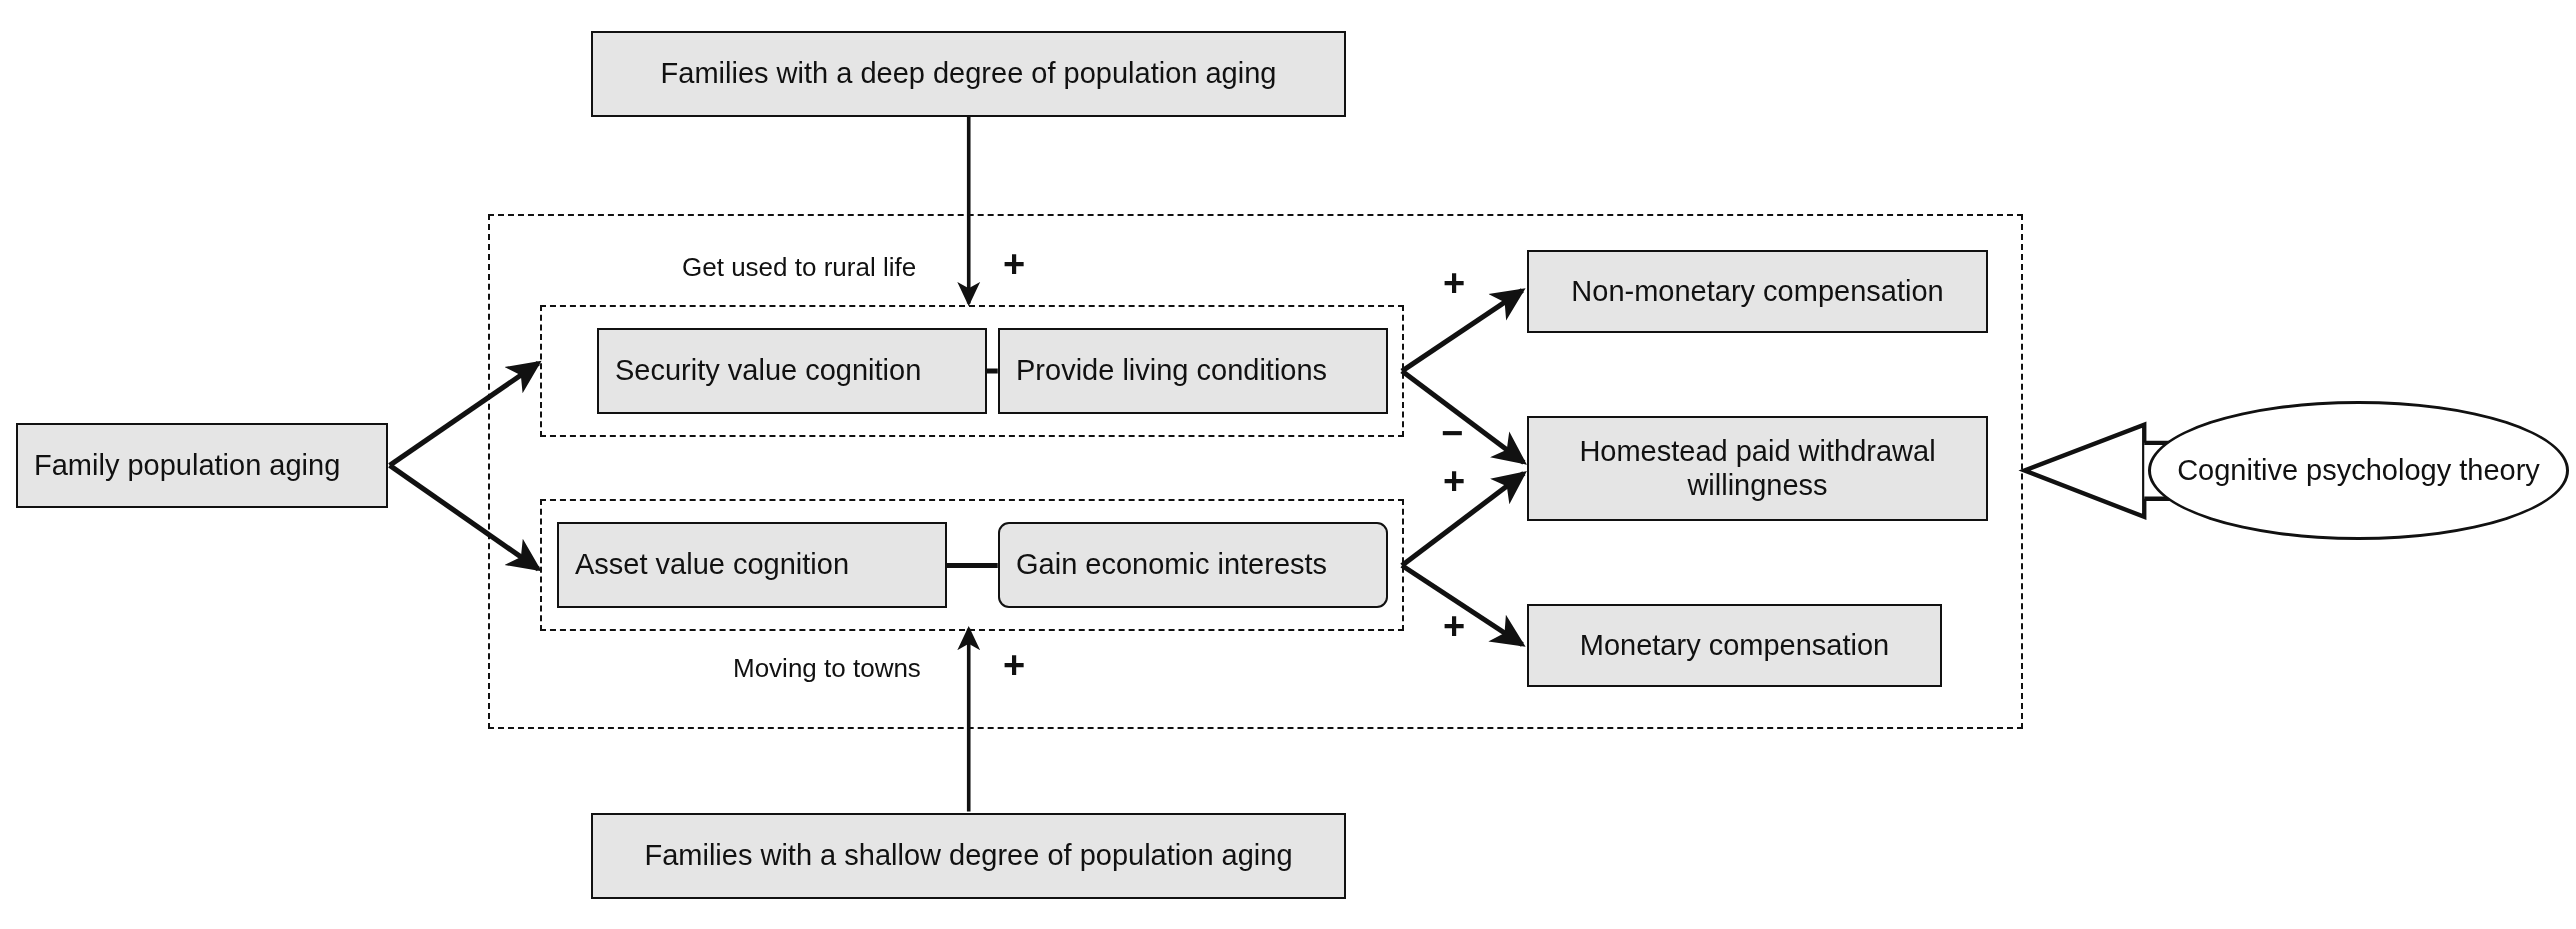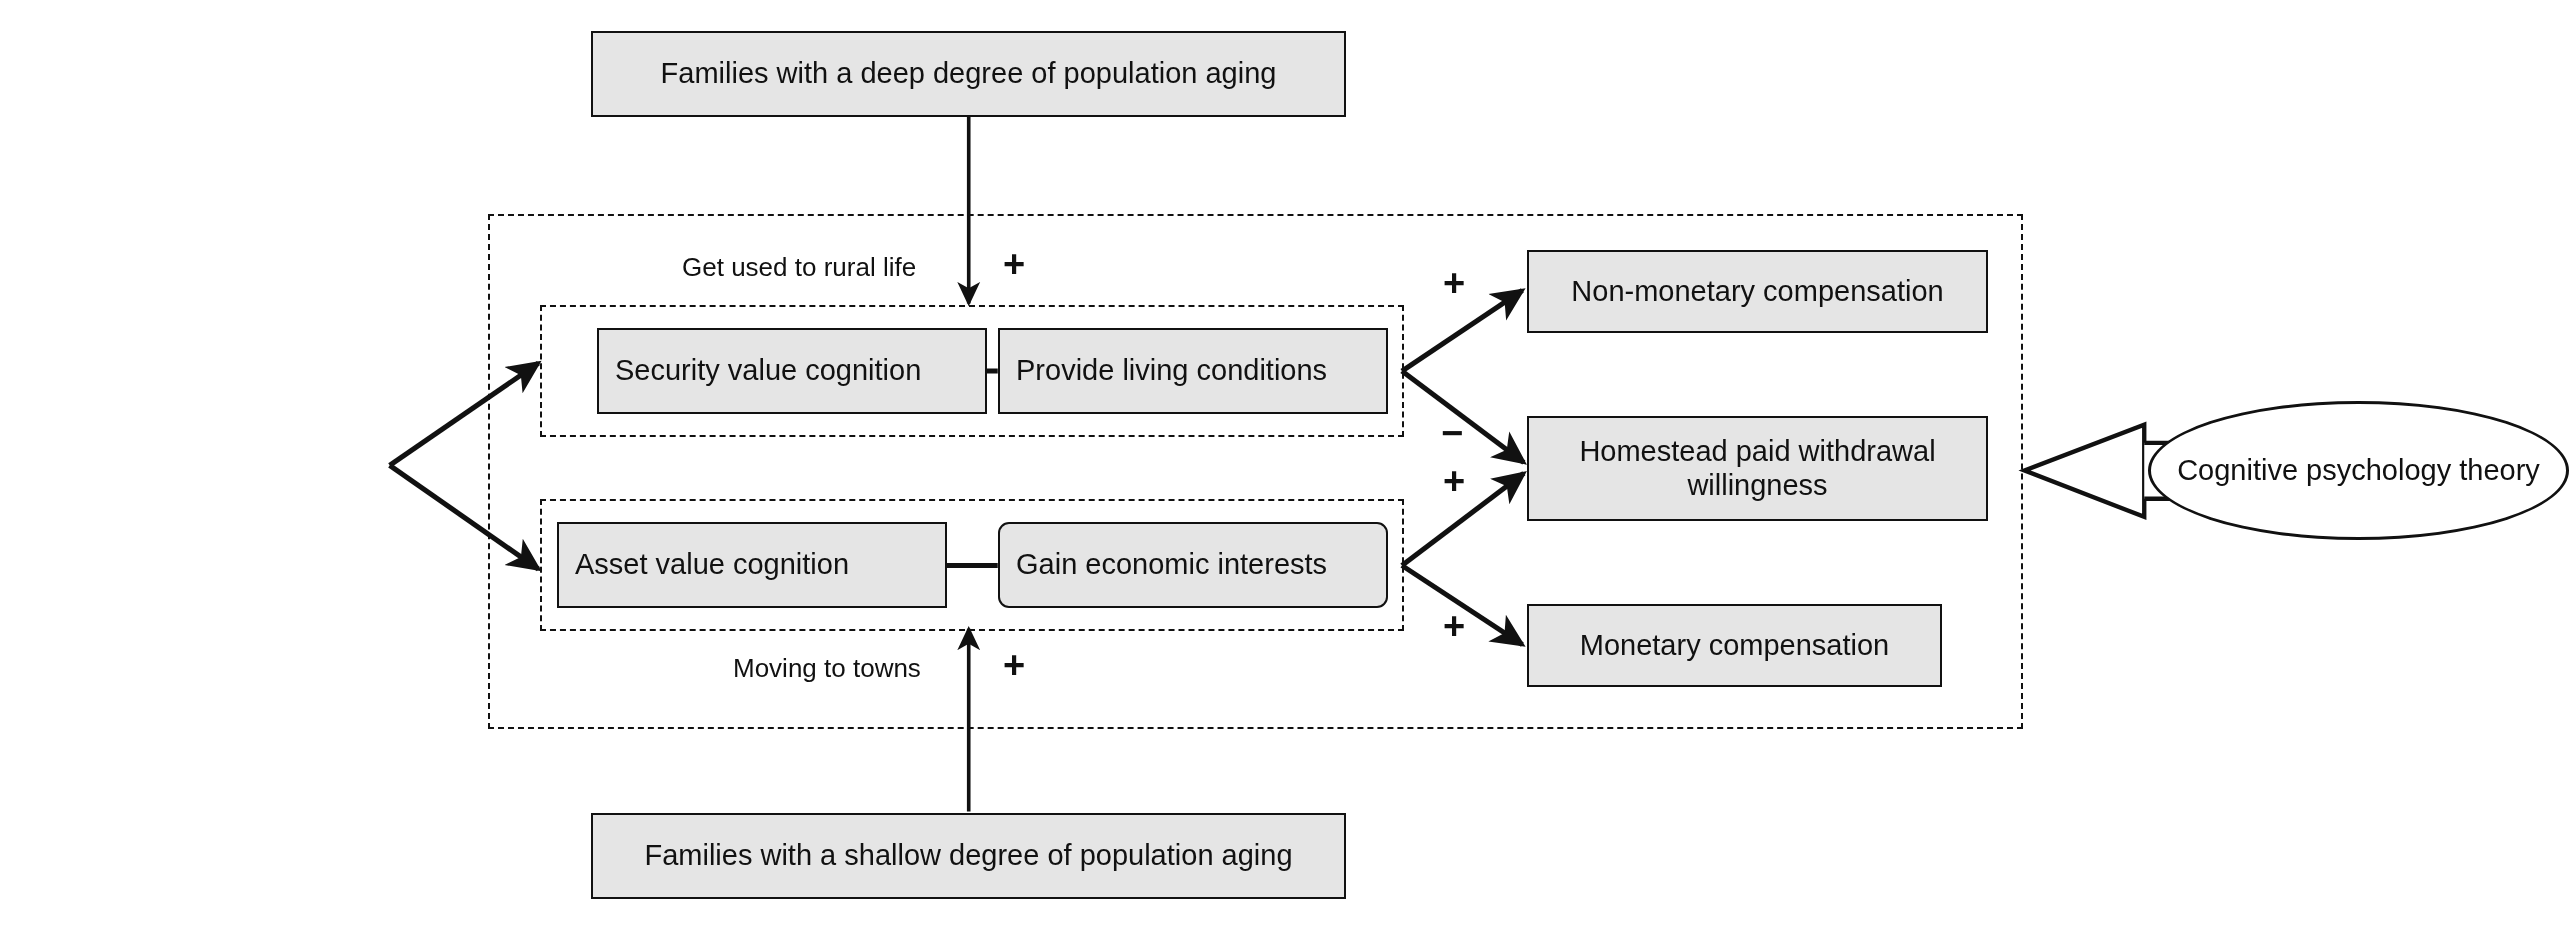--- a/index.html
+++ b/index.html
@@ -151,20 +151,21 @@
   <div class="dashed-outer" style="left:488px; top:214px; width:1535px; height:515px;"></div>
 
   <div class="dashed-inner" style="left:540px; top:305px; width:864px; height:132px;"></div>
 
   <div class="dashed-inner" style="left:540px; top:499px; width:864px; height:132px;"></div>
 
   <div class="node" style="left:591px; top:30.5px; width:755px; height:86px;">Families with a deep degree of population aging</div>
 
   <div class="node" style="left:591px; top:813px; width:755px; height:86px;text-align:right;">Families with a shallow degree of population aging</div>
 
+  <div class="node left-align" style="left:16px; top:423px; width:372px; height:85px;">Family population aging</div>
 
   <div class="node left-align" style="left:557px; top:328px; width:390px; height:86px;margin-left:40px;">Security value cognition</div>
 
   <div class="node left-align" style="left:998px; top:328px; width:390px; height:86px;">Provide living conditions</div>
 
   <div class="node left-align" style="left:557px; top:522px; width:390px; height:86px;">Asset value cognition</div>
 
   <div class="node left-align" style="left:998px; top:522px; width:390px; height:86px;border-radius:11px;">Gain economic interests</div>
 
   <div class="node" style="left:1527px; top:250px; width:461px; height:83px;">Non-monetary compensation</div>

